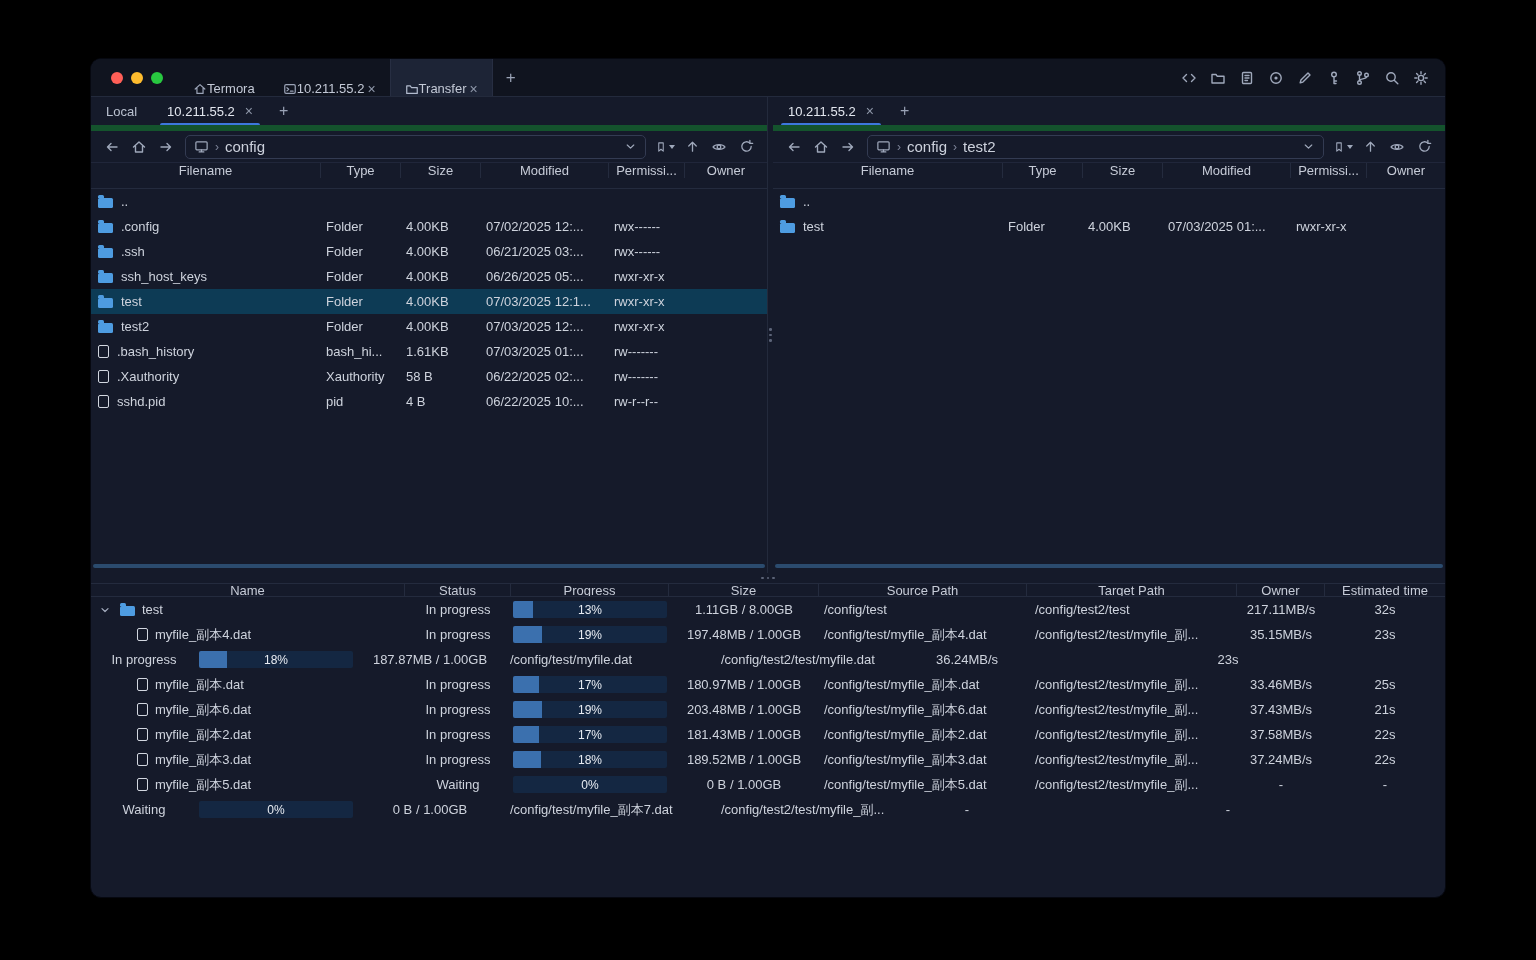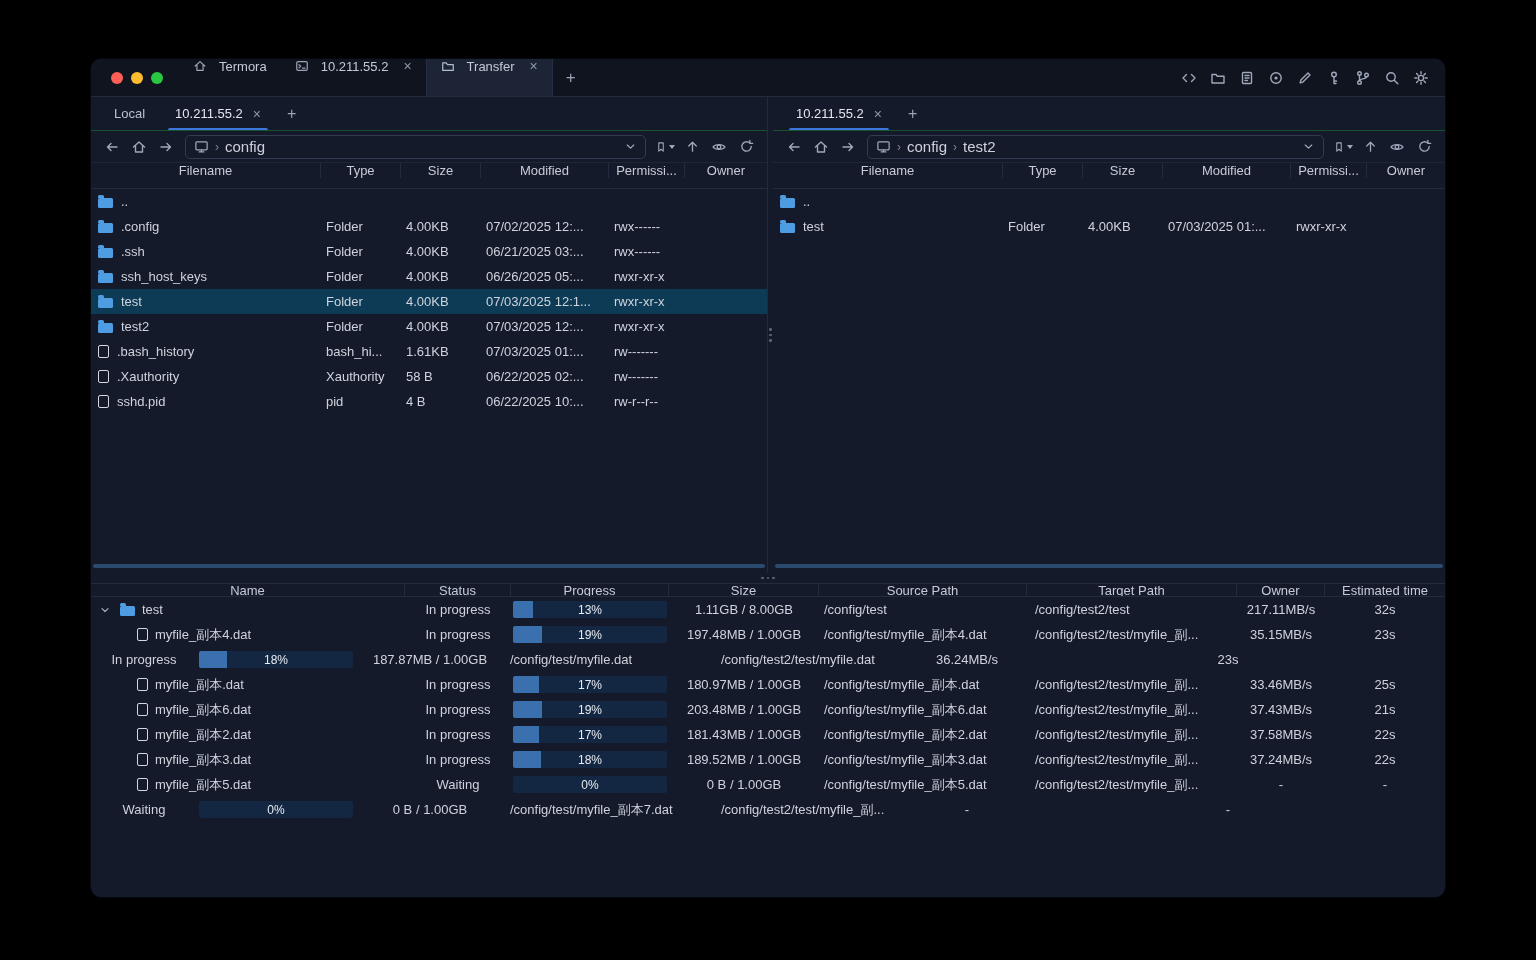--- a/index.html
+++ b/index.html
@@ -7,37 +7,37 @@
   .window{position:absolute;left:90px;top:58px;width:1356px;height:840px;background:#151a2a;border-radius:11px;
     box-shadow:0 25px 70px rgba(0,0,0,.75);overflow:hidden;color:#ced3dd;font-size:13px;border:1px solid #060810;
     display:flex;flex-direction:column}
   svg{display:block}
   
   .titlebar{height:38px;background:#10141f;display:flex;align-items:stretch;border-bottom:1px solid #232a3c;flex:0 0 auto}
   .traffic{display:flex;align-items:center;gap:8px;padding:0 16px 0 20px}
   .tl{width:12px;height:12px;border-radius:50%}
   .tl.red{background:#ff5f57}.tl.yellow{background:#febc2e}.tl.green{background:#28c840}
   .ttabs{display:flex;align-items:stretch}
-  .ttab{display:flex;align-items:flex-start;gap:12px;padding:0 14px;color:#c3c9d6;position:relative}
+  .ttab{display:flex;align-items:flex-end;gap:0;padding:0 14px;color:#c3c9d6;position:relative}
   .ttab.active{background:#1d2436;border-left:1px solid #272e42;border-right:1px solid #272e42}
   .ticon{display:flex;color:#9aa3b6}
   .ttab.active .ticon{color:#b2bbce}
   .tclose{color:#8e97a9;font-size:14px;margin-left:3px;line-height:1}
   .tnew{display:flex;align-items:center;padding:0 13px;color:#9aa3b6;font-size:17px}
   .tb-actions{margin-left:auto;display:flex;align-items:center;gap:4px;padding-right:12px;color:#9fa8bb}
   .tbtn{width:25px;height:24px;display:flex;align-items:center;justify-content:center;border-radius:5px;color:#9fa8bb}
   
   .panes{display:flex;height:476px;flex:0 0 auto}
   .pane{display:flex;flex-direction:column;position:relative;min-width:0}
   .pane.left{width:676px}
   .pane.right{flex:1}
   .vsplit{width:6px;border-left:1px solid #232a3c;display:flex;align-items:center;justify-content:center}
   .vdots{display:flex;flex-direction:column;gap:3px}
   .dot{width:2.5px;height:2.5px;border-radius:50%;background:#5c6478}
-  .ptabbar{height:34px;display:flex;align-items:stretch;border-bottom:1px solid #14532d;padding-left:8px;flex:0 0 auto}
+  .ptabbar{height:34px;display:flex;align-items:stretch;border-bottom:6px solid #14532d;flex:0 0 auto}
   .ptab{display:flex;align-items:center;gap:7px;padding:0 15px;color:#b9c0cf;position:relative}
   .ptab.active{color:#e3e7ef}
   .ptab.active::after{content:"";position:absolute;left:8px;right:8px;bottom:0;height:2.5px;background:#3d77dd;border-radius:2px 2px 0 0}
   .pnewtab{display:flex;align-items:center;padding:0 11px;color:#9aa3b6;font-size:16px}
   .navbar{height:32px;display:flex;align-items:center;gap:1px;padding:0 8px;border-bottom:1px solid #20263a;flex:0 0 auto}
   .nbtn{width:26px;height:24px;display:flex;align-items:center;justify-content:center;color:#9fa8bb;border-radius:5px;background:none;border:none}
   .pathbox{flex:1;height:24px;margin:0 5px;border:1px solid #333b52;border-radius:5px;display:flex;align-items:center;padding:0 8px;gap:6px;color:#ccd1dc;min-width:0}
   .picon{display:flex;color:#9fa8bb}
   .psep{color:#7c8498;font-size:12px}
   .pseg{font-size:15px}

